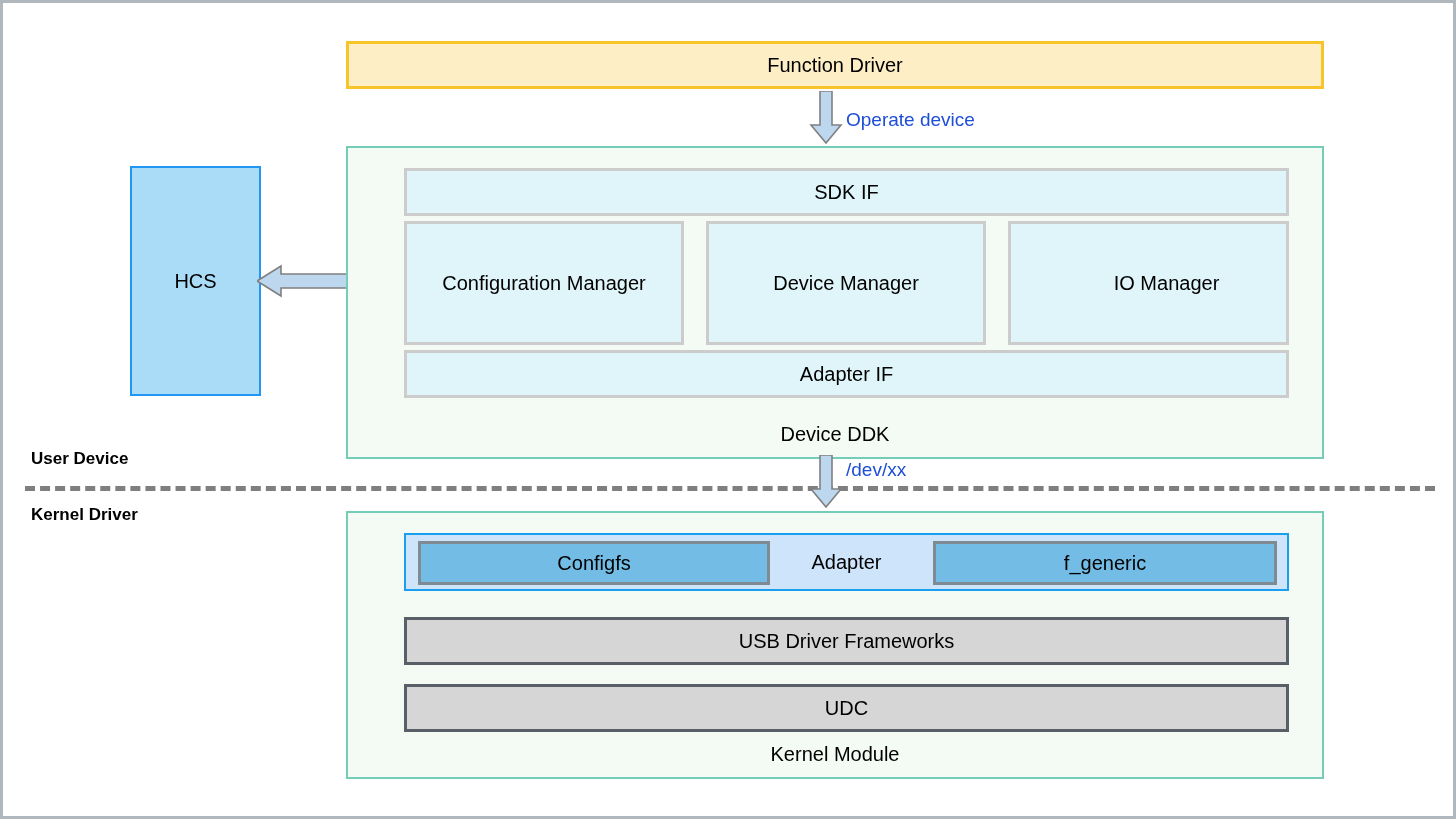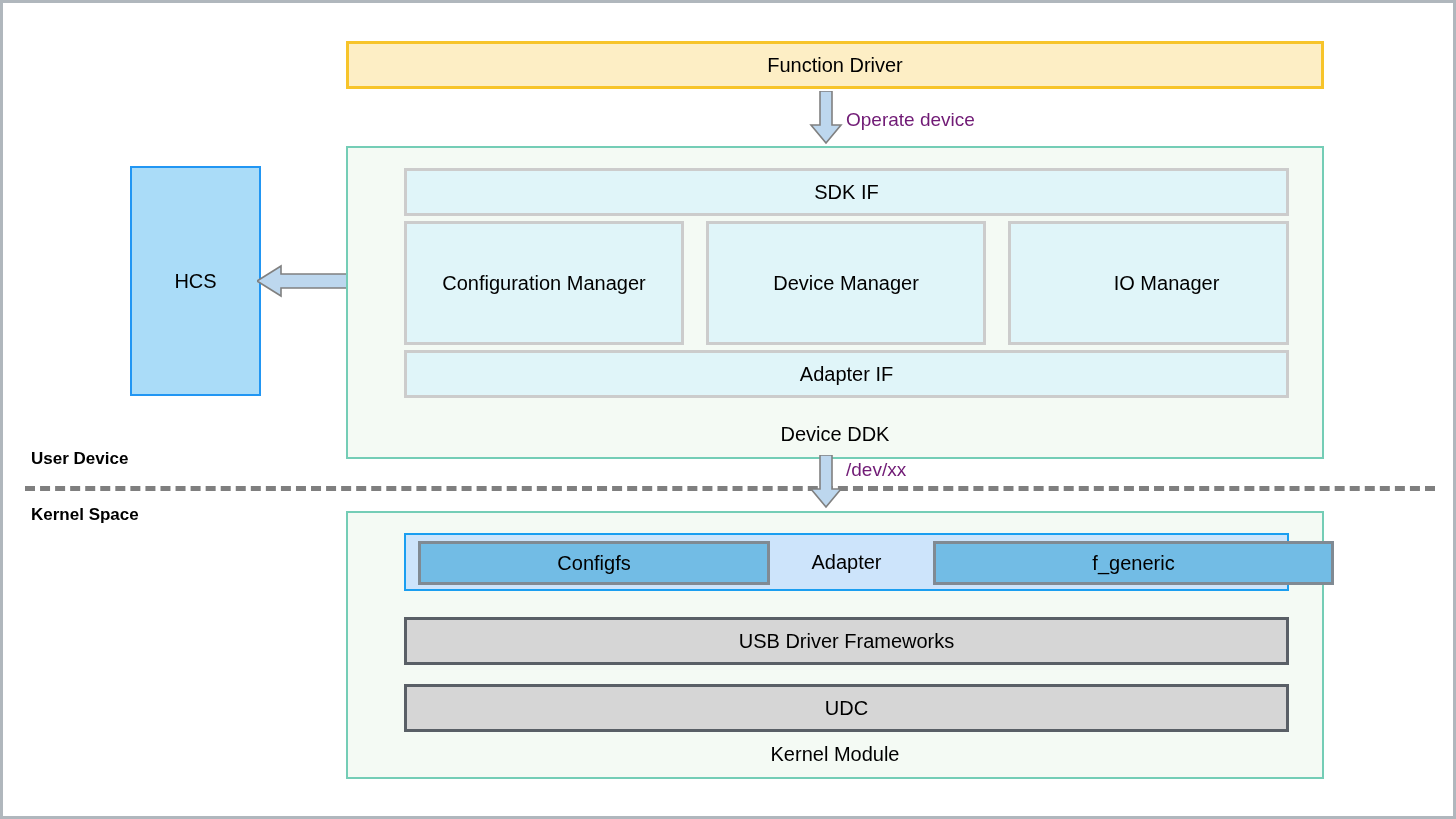--- a/index.html
+++ b/index.html
@@ -126,21 +126,21 @@
     box-sizing: border-box;
     background: #72bce5;
     border: 3px solid #808a93;
     display: flex;
     align-items: center;
     justify-content: center;
     font-size: 20px;
     color: #000;
   }
   #configfs   { left: 12px;   top: 6px; width: 352px; height: 44px; }
-  #f-generic  { left: 527px; top: 6px; width: 401px; height: 44px; }
+  #f-generic  { left: 527px; top: 6px; width: 344px; height: 44px; }
 
   
   .gray-box {
     position: absolute;
     box-sizing: border-box;
     background: #d6d6d6;
     border: 3px solid #595f66;
     display: flex;
     align-items: center;
     justify-content: center;
@@ -175,21 +175,21 @@
   .arrow-svg {
     position: absolute;
   }
   #arrow-operate { left: 806px; top: 88px; }
   #arrow-dev     { left: 806px; top: 452px; }
   #arrow-hcs     { left: 254px; top: 258px; }
 
   .arrow-label {
     position: absolute;
     font-size: 19px;
-    color: #701a75;
+    color: #1d4ed8;
     white-space: nowrap;
   }
   #label-operate-device { left: 843px; top: 106px; }
   #label-dev-xx        { left: 843px; top: 456px; }
 </style>
 </head>
 <body>
 
 <div id="canvas">
 
@@ -230,21 +230,21 @@
 
     <div class="cyan-box" id="adapter-if">
       <span>Adapter IF</span>
     </div>
 
     <div class="container-caption" id="ddk-caption">Device DDK</div>
   </div>
 
   <div class="space-label" id="user-space-label">User Device</div>
   <div id="space-divider"></div>
-  <div class="space-label" id="kernel-space-label">Kernel Space</div>
+  <div class="space-label" id="kernel-space-label">Kernel Driver</div>
 
   <svg class="arrow-svg" id="arrow-dev" width="34" height="54" viewBox="0 0 34 54">
     <polygon points="11,0 23,0 23,34 32,34 17,52 2,34 11,34" fill="#bdd7ee" stroke="#808080" stroke-width="1.6"></polygon>
   </svg>
   <div class="arrow-label" id="label-dev-xx">/dev/xx</div>
 
   <div class="container-box" id="kernel-module">
 
     <div id="adapter-band">
       <div id="adapter-label">Adapter</div>

